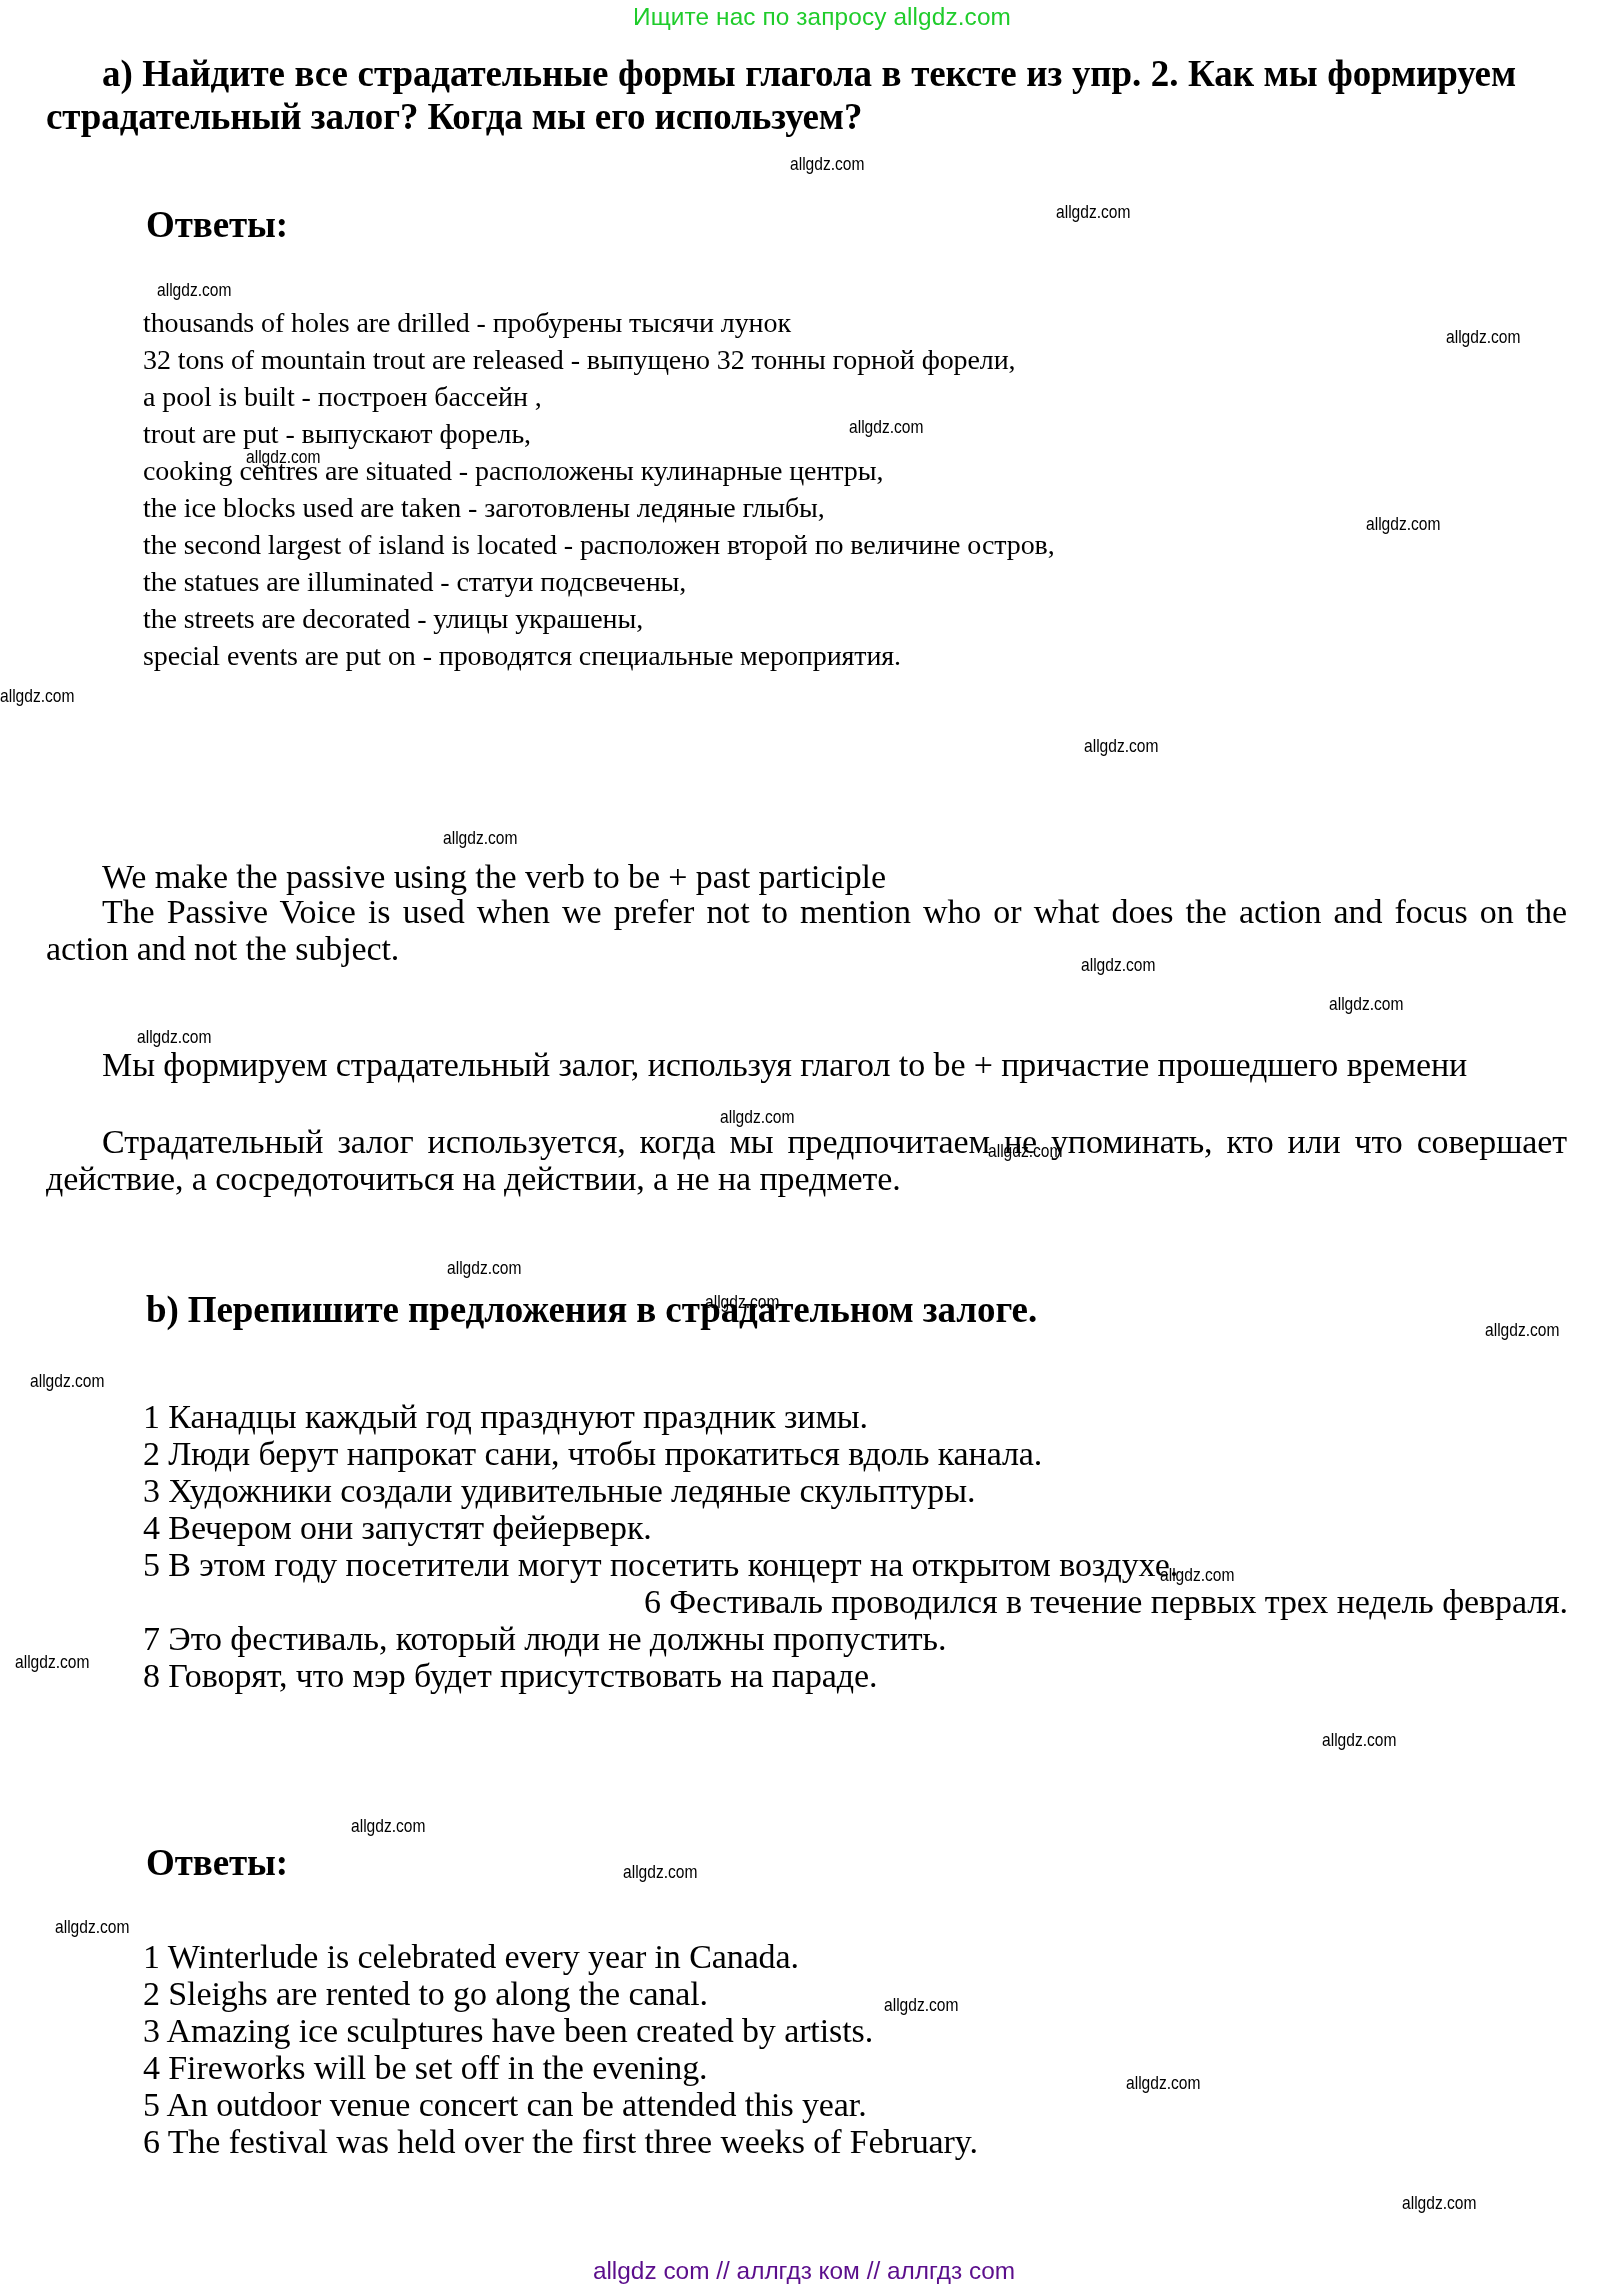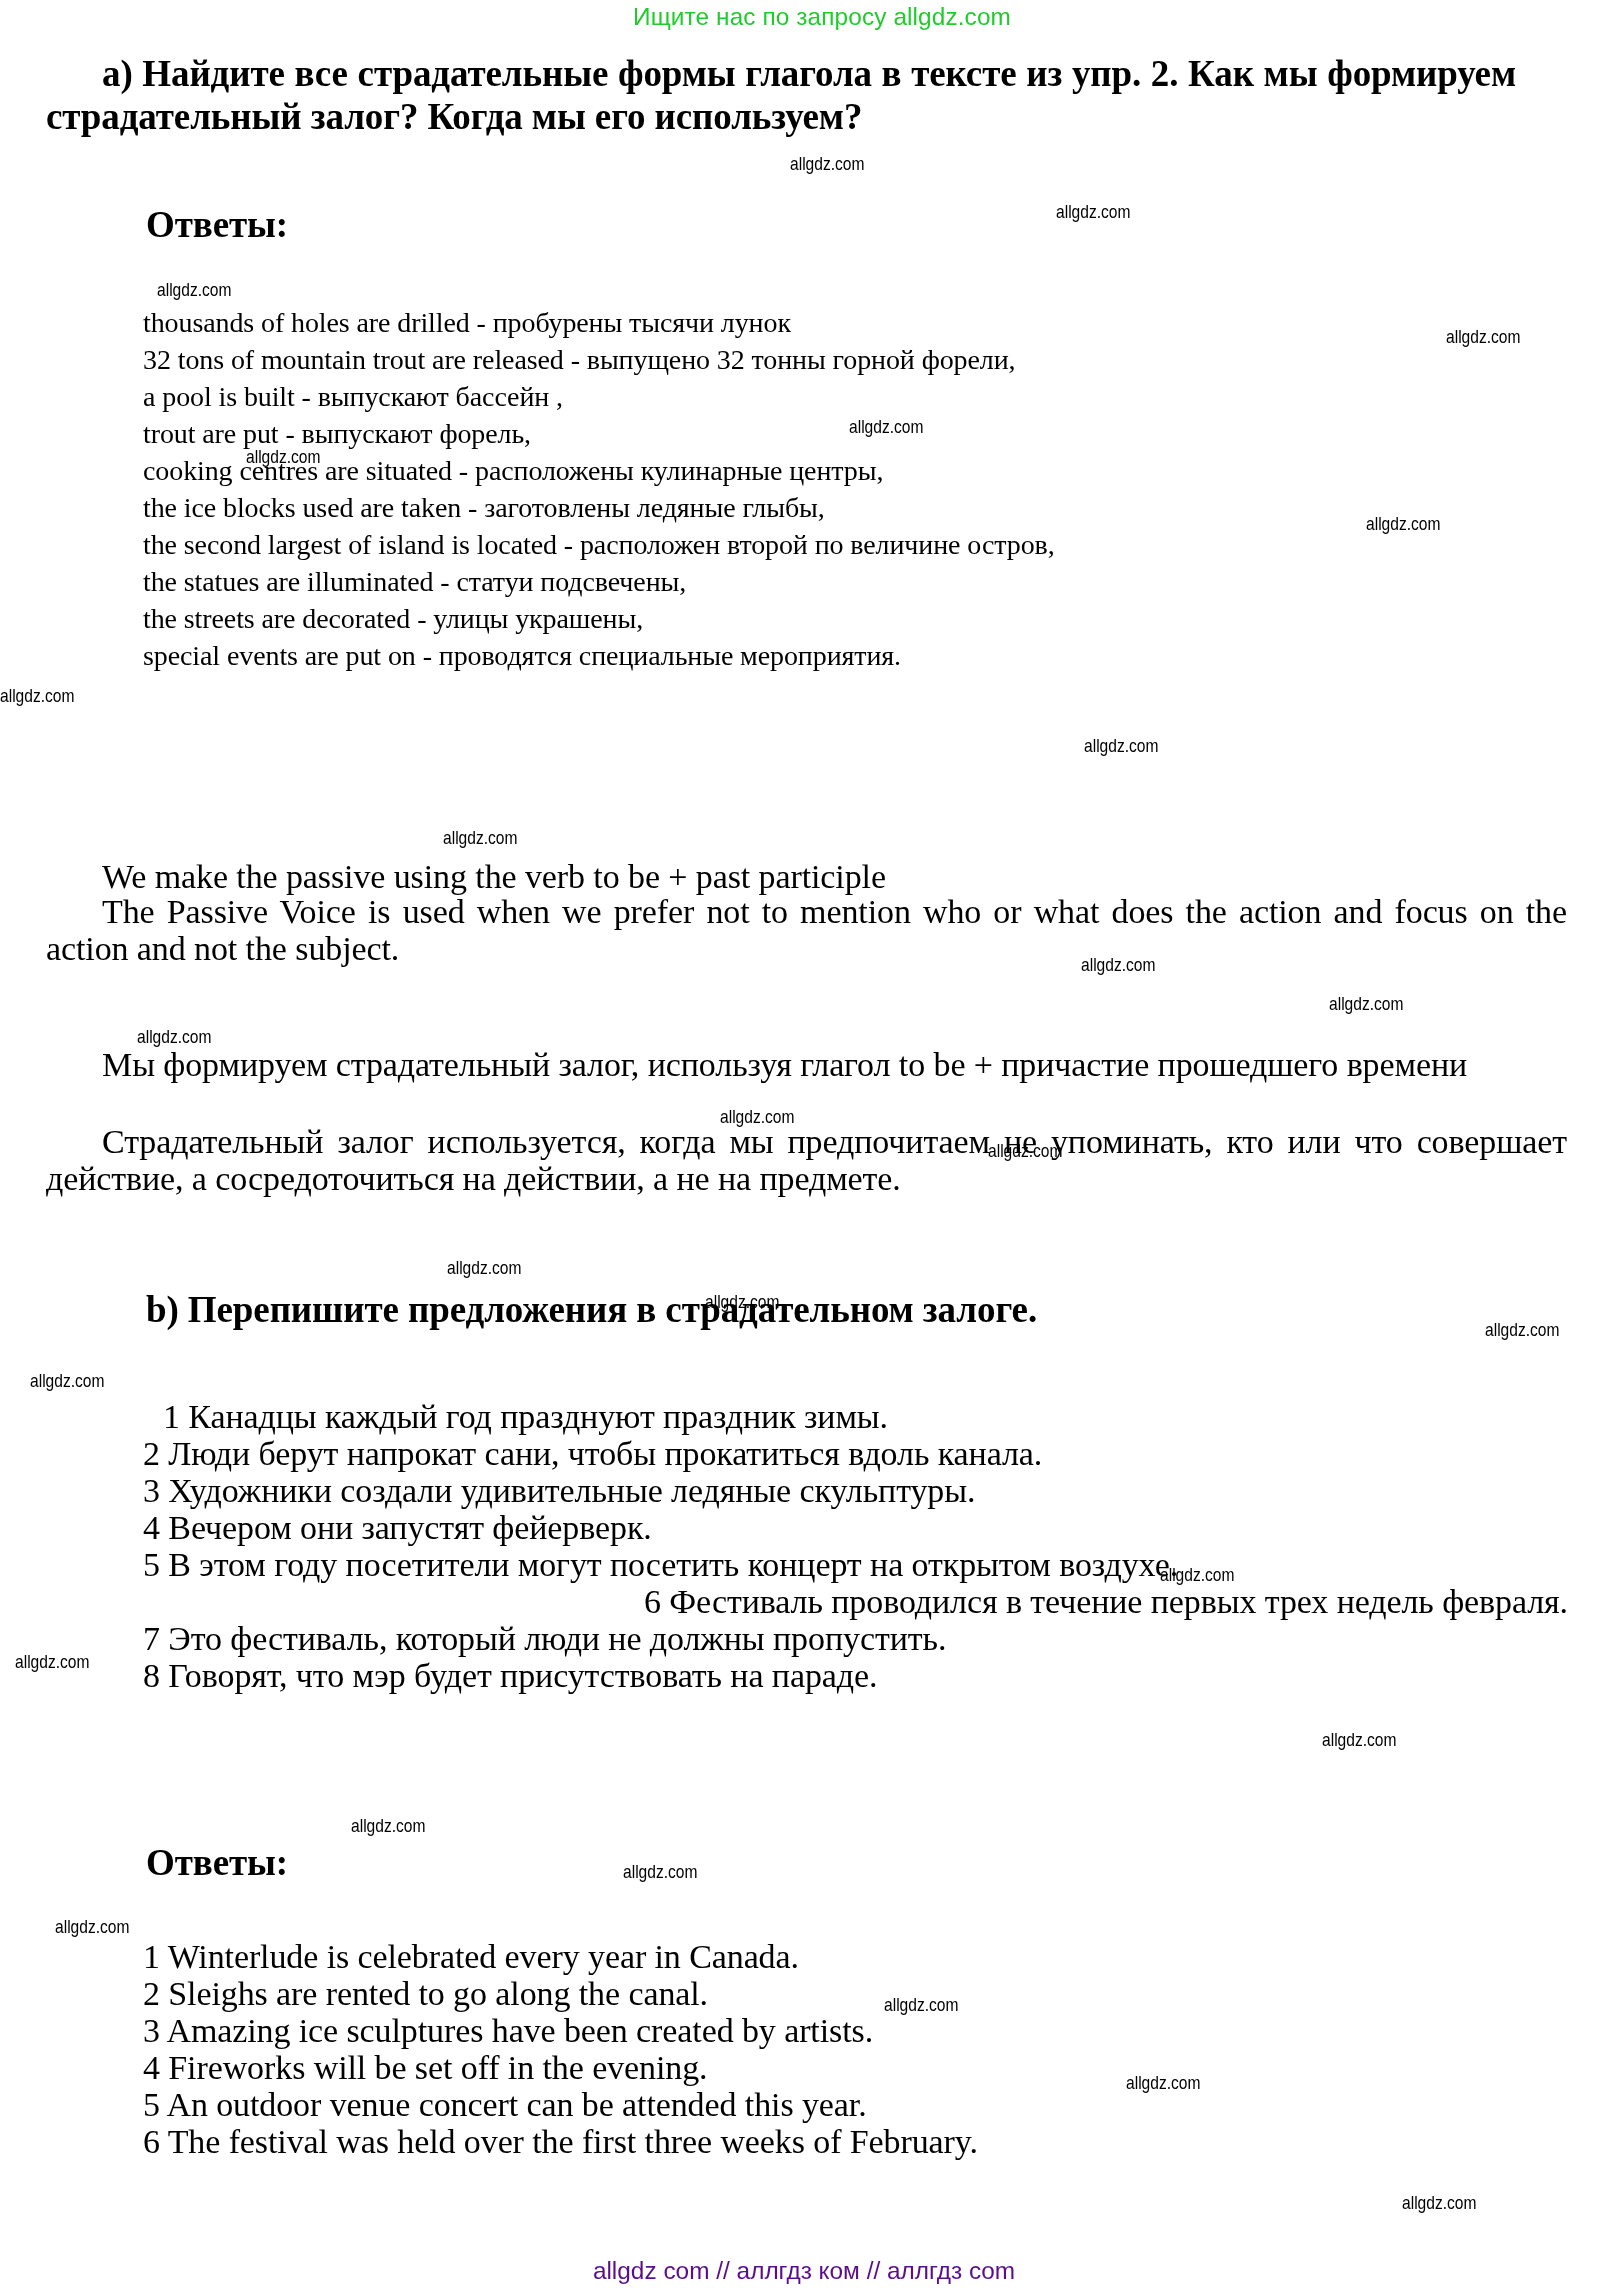--- a/index.html
+++ b/index.html
@@ -159,42 +159,42 @@
 
   <div class="content">
 
     <div class="blk hd" style="top:53px; left:0; width:1470px;">a) Найдите все страдательные формы глагола в тексте из упр. 2. Как мы формируем страдательный залог? Когда мы его используем?</div>
 
     <div class="blk answers-label" style="top:203px; left:100px;">Ответы:</div>
 
     <div class="blk" id="passive-forms" style="top:309px; left:97px; width:1425px;">
         <div class="ln" style="height: 37px;">thousands of holes are drilled - пробурены тысячи лунок</div>
         <div class="ln" style="height: 37px;">32 tons of mountain trout are released - выпущено 32 тонны горной форели,</div>
-        <div class="ln" style="height: 37px;">a pool is built - выпускают бассейн ,</div>
+        <div class="ln" style="height: 37px;">a pool is built - построен бассейн ,</div>
         <div class="ln" style="height: 37px;">trout are put - выпускают форель,</div>
         <div class="ln" style="height: 37px;">cooking centres are situated - расположены кулинарные центры,</div>
         <div class="ln" style="height: 37px;">the ice blocks used are taken - заготовлены ледяные глыбы,</div>
         <div class="ln" style="height: 37px;">the second largest of island is located - расположен второй по величине остров,</div>
         <div class="ln" style="height: 37px;">the statues are illuminated - статуи подсвечены,</div>
         <div class="ln" style="height: 37px;">the streets are decorated - улицы украшены,</div>
         <div class="ln" style="height: 37px;">special events are put on - проводятся специальные мероприятия.</div>
       </div>
 
     <div class="blk para" style="top:859px; left:0; width:1521px;">We make the passive using the verb to be + past participle</div>
 
     <div class="blk para" style="top:894px; left:0; width:1521px;">The Passive Voice is used when we prefer not to mention who or what does the action and focus on the action and not the subject.</div>
 
     <div class="blk para" style="top:1047px; left:0; width:1521px;">Мы формируем страдательный залог, используя глагол to be + причастие прошедшего времени</div>
 
     <div class="blk para" style="top:1124px; left:0; width:1521px;">Страдательный залог используется, когда мы предпочитаем не упоминать, кто или что совершает действие, а сосредоточиться на действии, а не на предмете.</div>
 
     <div class="blk hd-sub" style="top:1289px; left:100px;">b) Перепишите предложения в страдательном залоге.</div>
 
     <div class="blk" id="task-b-sentences" style="top:1400px; left:97px; width:1425px;">
-        <div class="lst" style="height: 37px; margin-left: 20px;">1 Канадцы каждый год празднуют праздник зимы.</div>
+        <div class="lst" style="height: 37px;">1 Канадцы каждый год празднуют праздник зимы.</div>
         <div class="lst" style="height: 37px;">2 Люди берут напрокат сани, чтобы прокатиться вдоль канала.</div>
         <div class="lst" style="height: 37px;">3 Художники создали удивительные ледяные скульптуры.</div>
         <div class="lst" style="height: 37px;">4 Вечером они запустят фейерверк.</div>
         <div class="lst" style="height: 37px;">5 В этом году посетители могут посетить концерт на открытом воздухе.</div>
         <div class="lst" style="height: 37px; text-align: right;">6 Фестиваль проводился в течение первых трех недель февраля.</div>
         <div class="lst" style="height: 37px;">7 Это фестиваль, который люди не должны пропустить.</div>
         <div class="lst" style="height: 37px;">8 Говорят, что мэр будет присутствовать на параде.</div>
       </div>
 
     <div class="blk answers-label" style="top:1841px; left:100px;">Ответы:</div>

